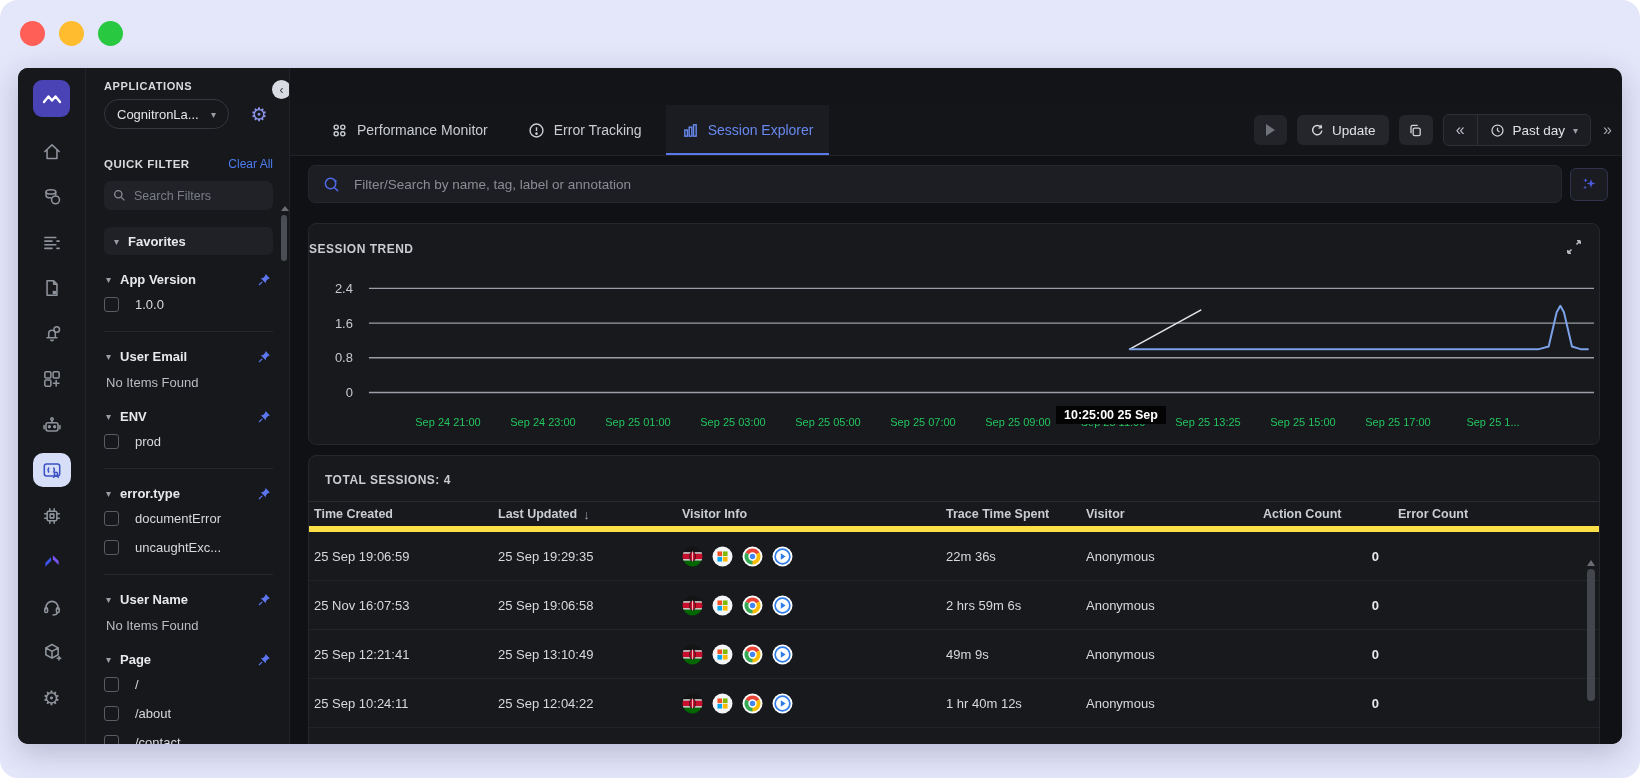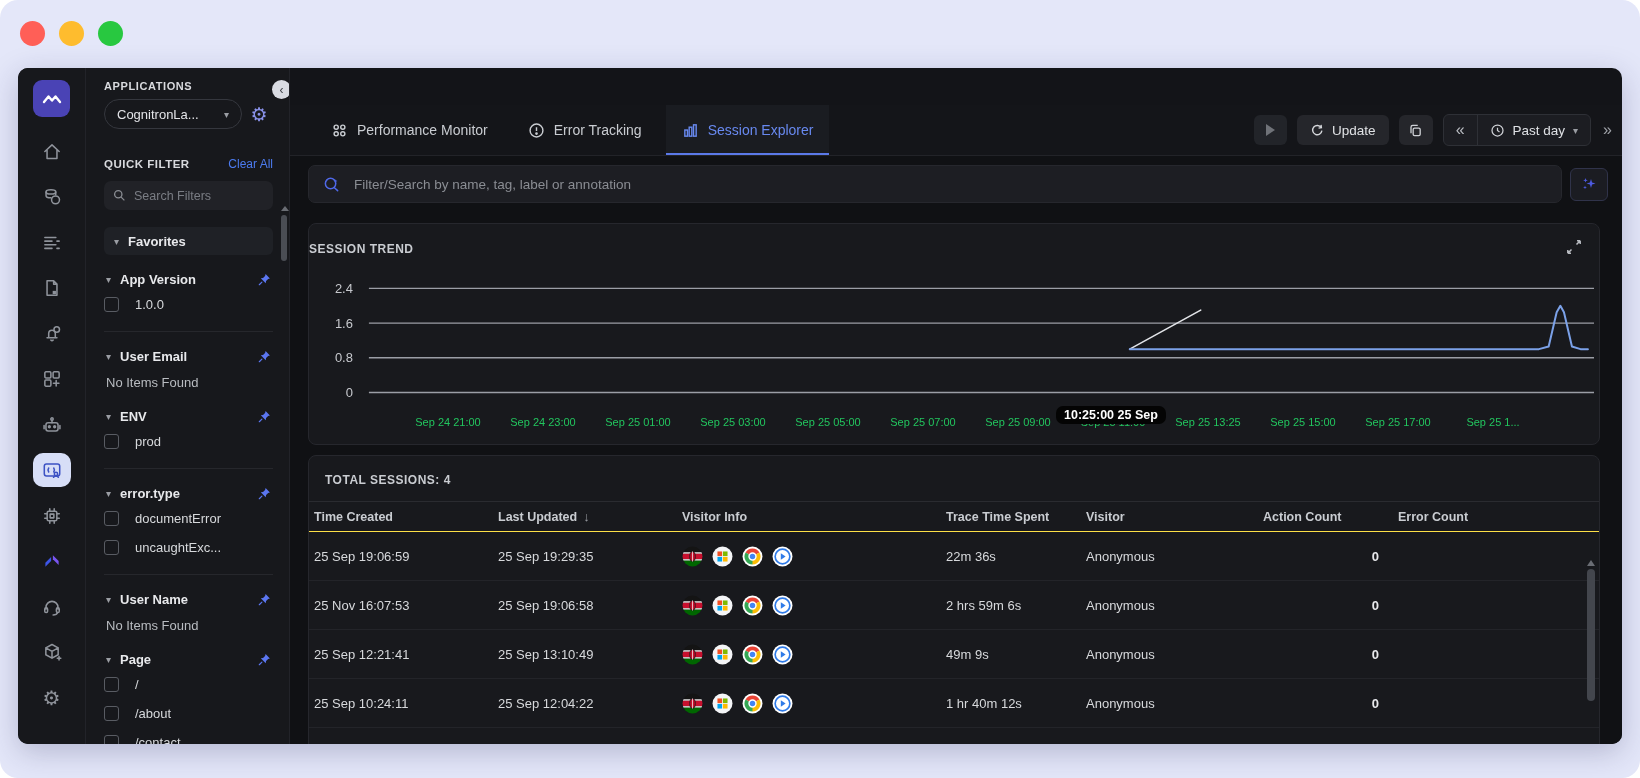--- a/index.html
+++ b/index.html
@@ -19,21 +19,21 @@
   .railnav { margin-top:12px; display:flex; flex-direction:column; }
   .rail-item { height:45.5px; width:46px; display:flex; align-items:center; justify-content:center; cursor:pointer; }
   .rail-item svg { width:22px; height:22px; stroke:#8f939b; fill:none; stroke-width:1.4; stroke-linecap:round; stroke-linejoin:round; }
   .rail-item .glyph { font-size:20px; color:#8f939b; line-height:1; }
   .active-pill { background:#d7def7; border-radius:10px; width:38px; height:34px; display:flex; align-items:center; justify-content:center; }
   .active-pill svg { stroke:#3c52c4; }
 
   
   .panel { width:205px; flex:none; background:#17181c; border-left:1px solid #222329; border-right:1px solid #222329; position:relative; padding:0 16px 0 18px; overflow:hidden; }
   .panel-cap { margin-top:12px; font-size:11px; font-weight:bold; letter-spacing:.6px; color:#d9dade; }
-  .app-row { margin-top:7px; display:flex; align-items:center; gap:3px; }
+  .app-row { margin-top:7px; display:flex; align-items:center; gap:16px; }
   .app-select { flex:1; height:30px; border:1px solid #35373e; border-radius:16px; display:flex; align-items:center; justify-content:space-between; padding:0 12px; color:#e3e4e8; font-size:13px; cursor:pointer; background:#17181c; }
   .chev { color:#9a9da3; font-size:10px; }
   .gear-btn { width:28px; height:28px; display:flex; align-items:center; justify-content:center; cursor:pointer; font-size:19px; color:#8a92ea; }
   .collapse-btn { position:absolute; right:-2px; top:12px; width:19px; height:19px; border-radius:50%; background:#d9dbe2; color:#3a3c42; font-size:12px; display:flex; align-items:center; justify-content:center; cursor:pointer; z-index:5; }
   .qf-row { margin-top:28px; display:flex; align-items:center; justify-content:space-between; }
   .qf-title { font-size:11.5px; font-weight:bold; letter-spacing:.5px; color:#d9dade; }
   .clear-all { font-size:12px; color:#4c7bf0; cursor:pointer; }
   .search-box { margin-top:10px; height:29px; background:#212227; border-radius:7px; display:flex; align-items:center; gap:8px; padding:0 9px; }
   .search-box svg { width:13px; height:13px; stroke:#8a8d93; fill:none; stroke-width:1.6; }
   .search-box input { background:transparent; border:none; outline:none; color:#c7c9ce; font-size:12.5px; width:120px; font-family:"Liberation Sans",sans-serif; }
@@ -88,26 +88,26 @@
   .card { background:#18191d; border:1px solid #26272d; border-radius:8px; position:relative; width:1292px; }
   .chart-card { margin-top:20px; height:222px; }
   .card-title { position:absolute; left:0; top:18px; font-size:12px; font-weight:bold; letter-spacing:.5px; color:#c9ccd1; }
   .expand-btn { position:absolute; right:16px; top:14px; width:18px; height:18px; cursor:pointer; }
   .expand-btn svg { width:18px; height:18px; stroke:#b9bcc2; fill:none; stroke-width:1.5; }
   .plot { position:absolute; inset:0; width:100%; height:100%; }
   .grid { stroke:#9b9ea6; stroke-width:1.4; }
   .ytick { fill:#c6c8cd; font-size:13px; font-family:"Liberation Sans",sans-serif; text-anchor:end; }
   .xlabels { position:absolute; left:0; right:0; top:192px; height:16px; }
   .xlab { position:absolute; transform:translateX(-50%); font-size:11px; color:#22c55e; white-space:nowrap; }
-  .tooltip { position:absolute; left:747px; top:182px; background:#040404; color:#fff; font-size:12.5px; font-weight:bold; padding:2px 8px; border-radius:7px; white-space:nowrap; z-index:3; }
+  .tooltip { position:absolute; left:747px; top:182px; background:#040404; color:#fff; font-size:12.5px; font-weight:bold; padding:2px 8px; border-radius:1px; white-space:nowrap; z-index:3; }
 
   .table-card { margin-top:10px; height:322px; overflow:hidden; }
   .tc-title { padding:17px 0 14px 16px; font-size:12px; font-weight:bold; letter-spacing:.5px; color:#c9ccd1; }
   .thead, .trow { display:grid; grid-template-columns:184px 184px 264px 140px 177px 135px 145px; align-items:center; }
-  .thead { height:31px; border-top:1px solid #2a2b30; border-bottom:1px solid #fde047; }
+  .thead { height:31px; border-top:1px solid #2a2b30; border-bottom:6px solid #fde047; }
   .th { font-size:12.5px; font-weight:bold; color:#c9ccd1; padding-left:5px; position:relative; display:flex; align-items:center; gap:6px; cursor:pointer; }
   .th + .th::before { content:""; position:absolute; left:0; top:8px; bottom:8px; width:1px; background:#2c2d33; }
   .sort-arrow { color:#9a9da3; font-weight:normal; font-size:13px; }
   .trow { height:49px; border-bottom:1px solid #232429; cursor:pointer; }
   .td { font-size:13px; color:#d7d9dc; padding-left:5px; }
   .td.num { text-align:right; padding-right:14px; font-weight:bold; color:#e8e9ec; }
   .vicons { display:flex; gap:9px; align-items:center; }
   .vicons svg { width:21px; height:21px; }
 
   .vscroll { position:absolute; right:4px; top:104px; width:9px; bottom:24px; }

